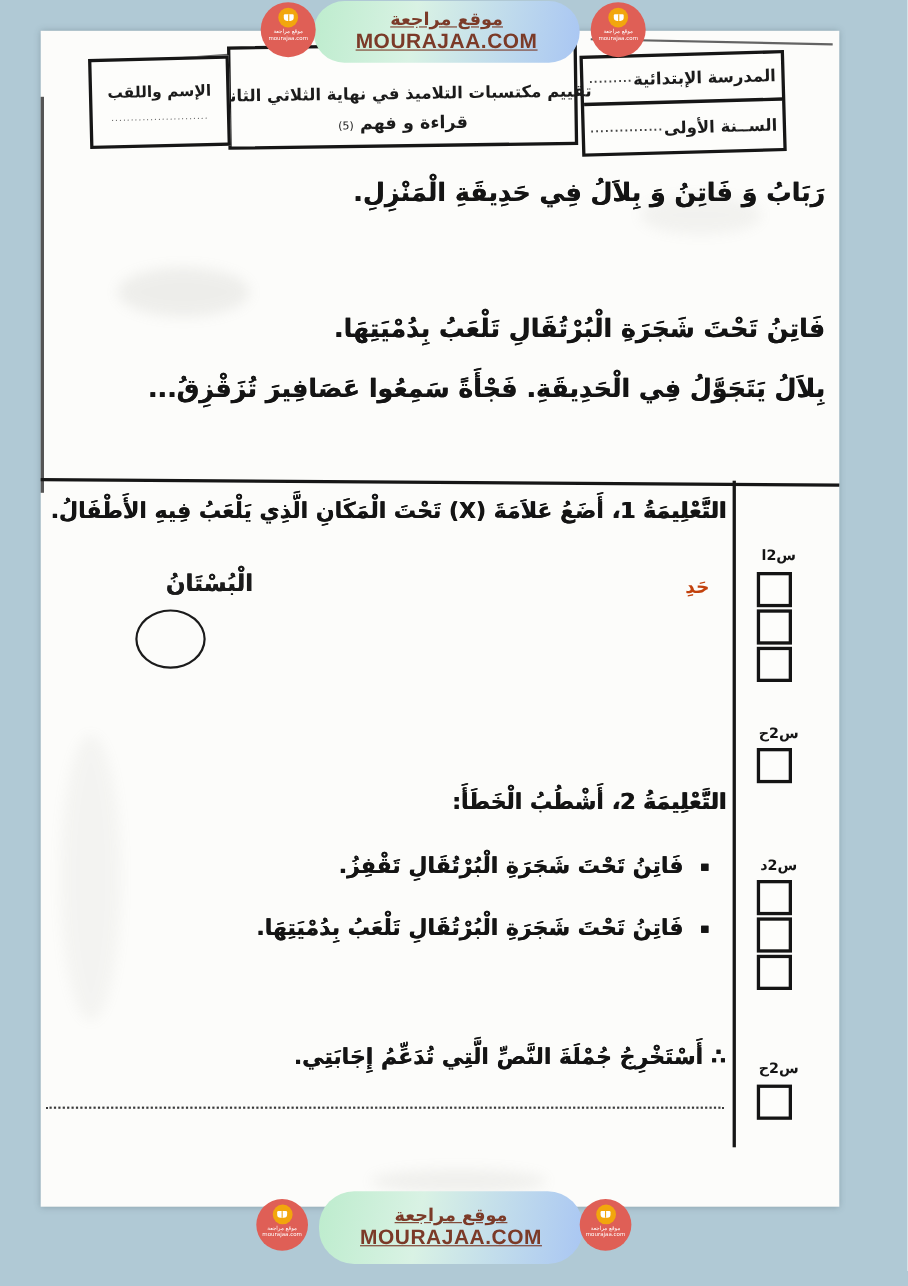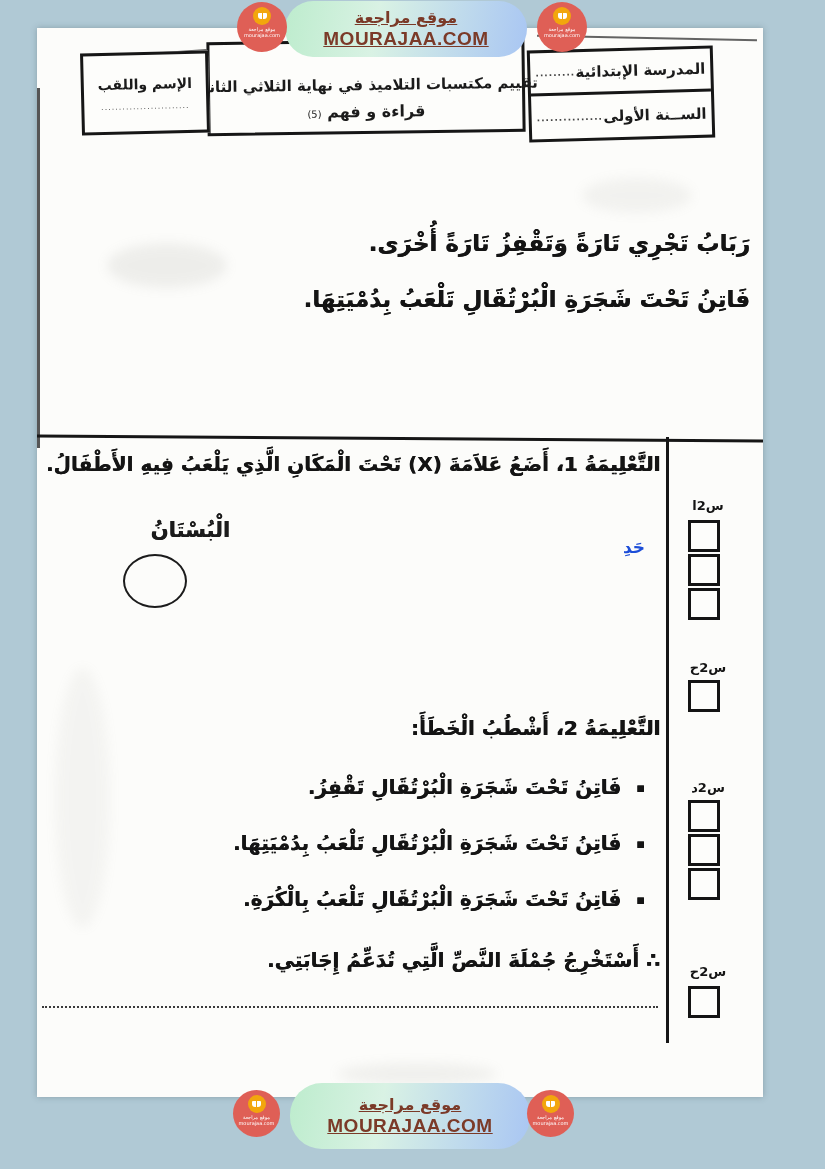--- a/index.html
+++ b/index.html
@@ -59,21 +59,21 @@
     text-shadow:.4px 0 #141414;}
   
   .frame-top{position:absolute;left:0;top:409px;width:726px;height:3px;background:#161616;transform:rotate(.4deg);}
   .frame-div{position:absolute;left:629px;top:409px;width:3px;height:606px;background:#161616;}
   .qline{position:absolute;left:8px;width:615px;text-align:right;direction:rtl;font-size:20px;
     font-weight:bold;white-space:nowrap;color:#141414;text-shadow:.35px 0 #141414;}
   .qlabel{text-shadow:.9px 0 #141414;}
   .opt{position:absolute;width:150px;text-align:right;}
   .opt .olabel{font-size:21px;font-weight:bold;direction:rtl;white-space:nowrap;text-shadow:.4px 0 #141414;}
   .opt .ocircle{width:60px;height:50px;border:2px solid #1b1b1b;border-radius:50%;margin:12px auto 0;background:transparent;}
-  .stray{position:absolute;font-size:17px;font-weight:bold;direction:rtl;color:#1d4ed8;margin-top:13px;}
+  .stray{position:absolute;font-size:17px;font-weight:bold;direction:rtl;color:#c2410c;}
   .bul{margin-left:8px;font-size:13px;vertical-align:2px;}
   .ansline{position:absolute;left:5px;top:976px;width:616px;border-bottom:2px dotted #3a3a3a;height:2px;}
   
   .mg{position:absolute;left:638px;width:66px;text-align:center;font-size:13px;font-weight:bold;
     direction:rtl;white-space:nowrap;color:#141414;}
   .cb{position:absolute;left:651px;width:26px;height:26px;border:3px solid #141414;background:#fdfdfb;}
 </style>
 </head>
 <body>
 
@@ -104,22 +104,23 @@
       <span>قراءة و فهم</span>
       <small>(5)</small>
     </div>
   </div>
 
   <div class="hbox namebox">
     <div class="lbl" dir="rtl">الإسم واللقب</div>
     <div class="dots">.........................</div>
   </div>
 
-  <div class="pline" style="top:202px">رَبَابُ تَجْرِي تَارَةً وَتَقْفِزُ تَارَةً أُخْرَى.</div>
+  <div class="pline" style="top:135px">رَبَابُ وَ فَاتِنُ وَ بِلاَلُ فِي حَدِيقَةِ الْمَنْزِلِ.</div>
   <div class="pline" style="top:258px">فَاتِنُ تَحْتَ شَجَرَةِ الْبُرْتُقَالِ تَلْعَبُ بِدُمْيَتِهَا.</div>
+  <div class="pline" style="top:313px">بِلاَلُ يَتَجَوَّلُ فِي الْحَدِيقَةِ. فَجْأَةً سَمِعُوا عَصَافِيرَ تُزَقْزِقُ...</div>
 
   <div class="frame-top"></div>
   <div class="frame-div"></div>
 
   <div class="qline" style="top:424px">
     <span class="qlabel">التَّعْلِيمَةُ 1،</span>
     <span>أَضَعُ عَلاَمَةَ (X) تَحْتَ الْمَكَانِ الَّذِي يَلْعَبُ فِيهِ الأَطْفَالُ.</span>
   </div>
 
   <div class="stray" style="left:586px;top:496px">حَدِ</div>
@@ -135,24 +136,20 @@
     <span>أَشْطُبُ الْخَطَأَ:</span>
   </div>
 
   <div class="qline" style="top:803px;width:600px">
     <span class="bul">▪</span>
     <span>فَاتِنُ تَحْتَ شَجَرَةِ الْبُرْتُقَالِ تَلْعَبُ بِدُمْيَتِهَا.</span>
   </div>
   <div class="qline" style="top:747px;width:600px">
     <span class="bul">▪</span>
     <span>فَاتِنُ تَحْتَ شَجَرَةِ الْبُرْتُقَالِ تَقْفِزُ.</span>
-  </div>
-  <div class="qline" style="top:859px;width:600px">
-    <span class="bul">▪</span>
-    <span>فَاتِنُ تَحْتَ شَجَرَةِ الْبُرْتُقَالِ تَلْعَبُ بِالْكُرَةِ.</span>
   </div>
 
   <div class="qline" style="top:920px">
     <span>∴</span>
     <span>أَسْتَخْرِجُ جُمْلَةَ النَّصِّ الَّتِي تُدَعِّمُ إِجَابَتِي.</span>
   </div>
 
   <div class="ansline"></div>
 
   <div class="mg" style="top:470px">س2ا</div>

